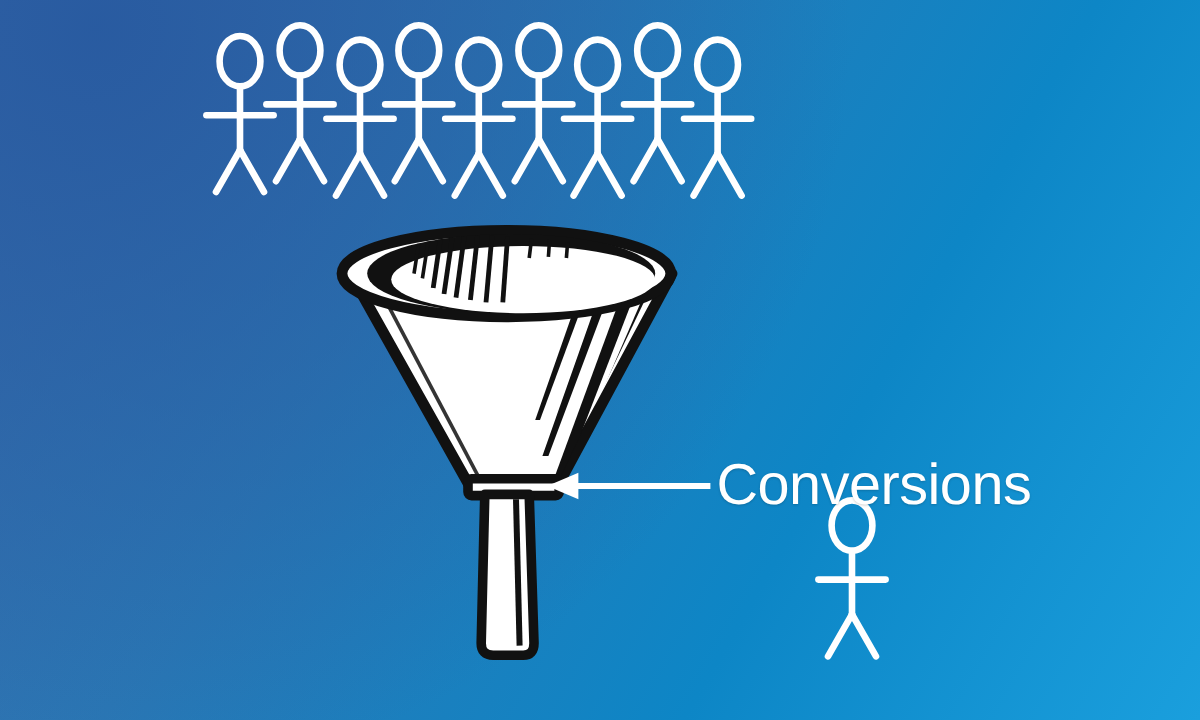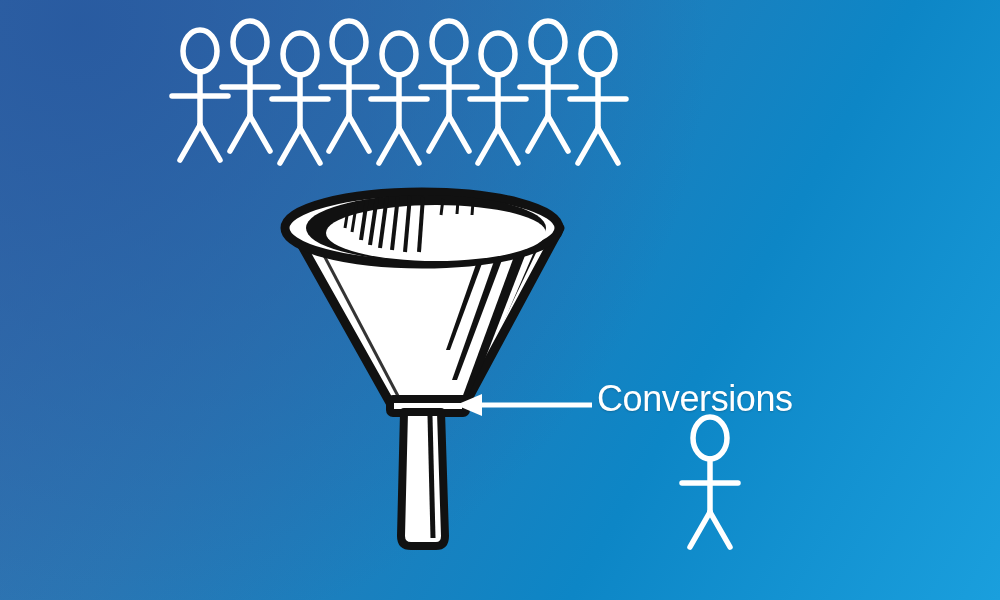--- a/index.html
+++ b/index.html
@@ -24,21 +24,21 @@
   }
   #art {
     position: absolute;
     inset: 0;
   }
   #label-conversions {
     position: absolute;
     left: 597px;
     top: 381px;
     color: #ffffff;
-    font-size: 36px;
+    font-size: 48px;
     font-weight: 400;
     letter-spacing: -0.4px;
     line-height: 1;
     white-space: nowrap;
     text-shadow: 0 1px 2px rgba(0,0,0,0.18);
   }
 </style>
 </head>
 <body>
 

